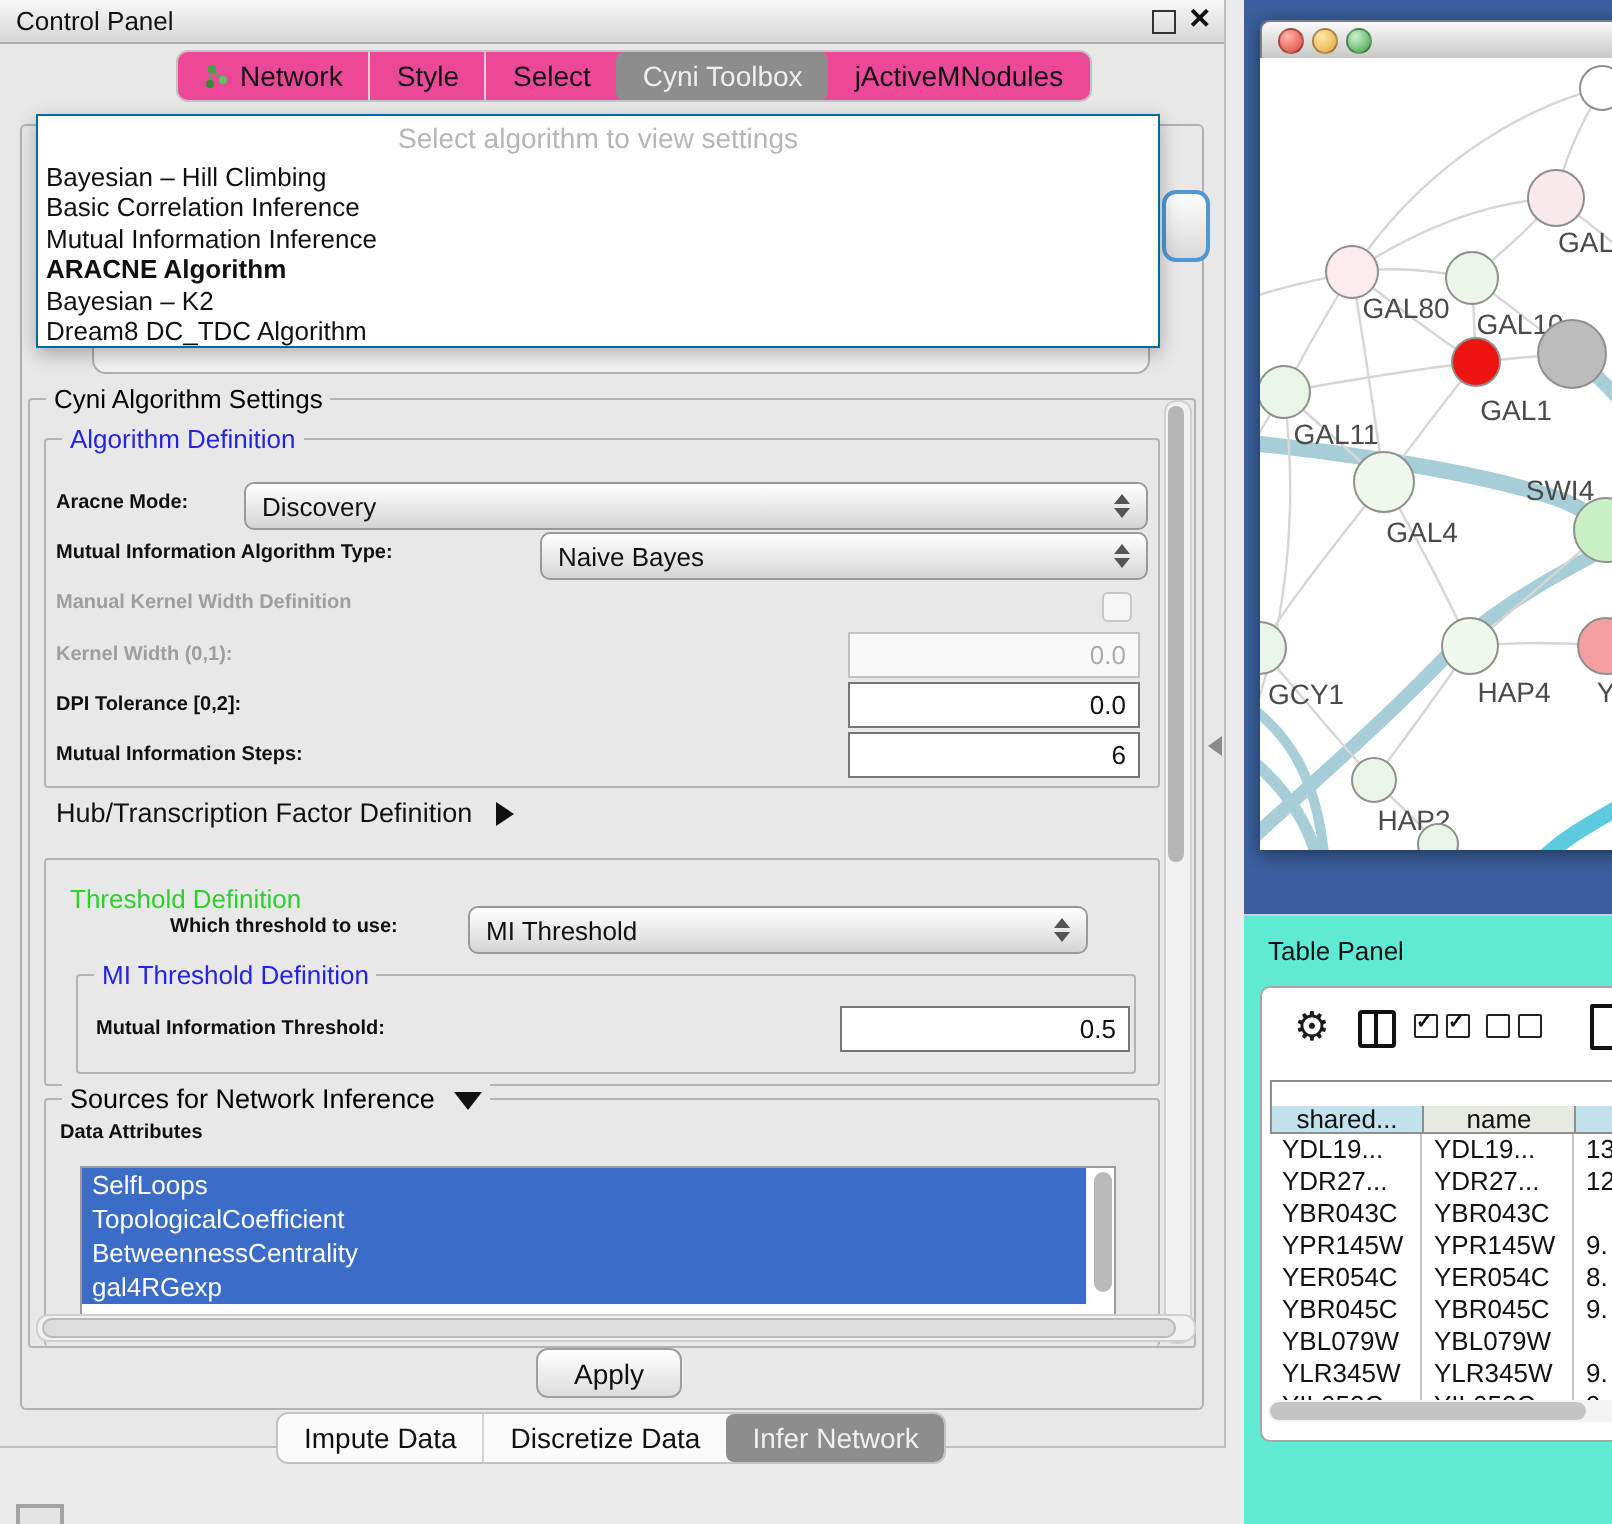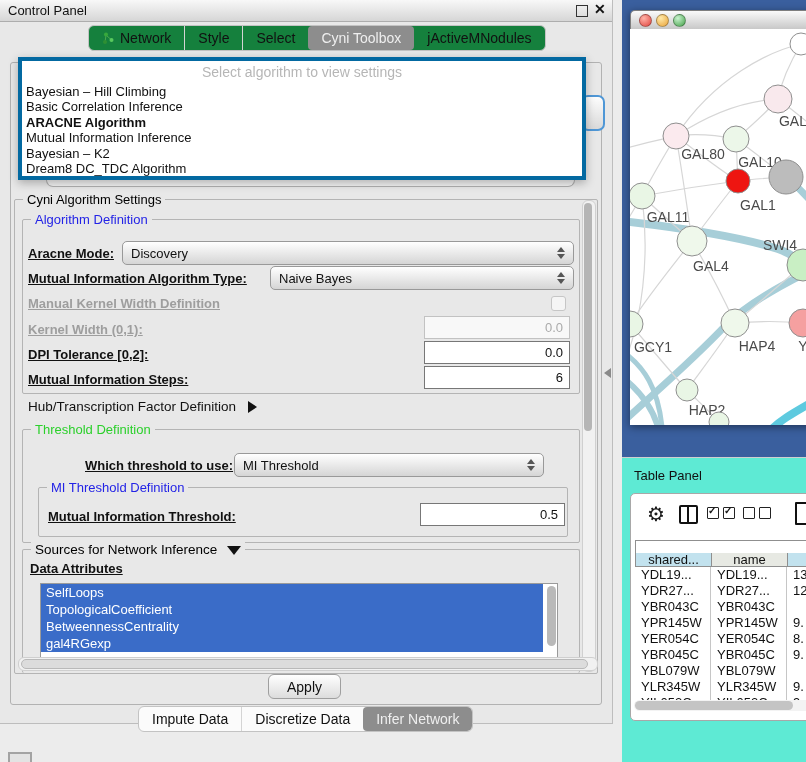--- a/index.html
+++ b/index.html
@@ -11,51 +11,51 @@
   
   .cp-win{left:0;top:10;width:612px;height:723px;background:#e8e8e8;
           border-right:1px solid #bdbdbd;border-bottom:1px solid #bdbdbd;}
   .cp-titlebar{left:0;top:0;width:612px;height:21px;
        background:linear-gradient(#f8f8f8,#d6d6d6);border-bottom:1px solid #adadad;}
   .cp-title{left:8px;top:3px;font-size:13px;color:#111;}
   .float-btn{left:576px;top:5px;width:10px;height:10px;border:1.5px solid #333;background:transparent;}
   .close-btn{left:594px;top:1px;font-size:14px;font-weight:bold;color:#111;}
 
   
-  .tabbar{left:88px;top:25px;height:24px;display:flex;background:#15803d;
+  .tabbar{left:88px;top:25px;height:24px;display:flex;background:#ec4899;
           border:1px solid #c3c3c3;border-radius:6px;overflow:hidden;align-items:stretch;}
   .tab{padding:0 13px;font-size:14px;color:#111;display:flex;align-items:center;gap:5px;white-space:nowrap;}
   .tab + .tab{border-left:1px solid #d4d4d4;}
   .tab.selected{background:#8d8d8d;color:#efefef;border-left:none;border-radius:4px;}
   .tab.selected + .tab{border-left:none;}
 
   
   .content-panel{left:10px;top:62px;width:590px;height:641px;border:1px solid #b2b2b2;
                  border-radius:3px;background:#e8e8e8;}
 
   
-  .popup{left:18px;top:57px;width:560px;height:115px;background:#ffffff;border:4px solid #0369a1;
+  .popup{left:18px;top:57px;width:560px;height:115px;background:#ffffff;border:1px solid #0369a1;
          box-shadow:0 3px 9px rgba(0,0,0,.28);z-index:50;}
   .popup-header{text-align:center;color:#b6b6b6;font-size:14px;padding-top:3px;height:20px;}
   .popup-item{font-size:13px;color:#111;line-height:15.4px;padding-left:4px;white-space:nowrap;}
   .popup-item.hl{font-weight:bold;}
 
   
   .hidden-combo-btn{left:581px;top:95px;width:20px;height:32px;border:2.5px solid #4f97d6;border-radius:7px;
         background:linear-gradient(#fdfdfd,#d9d9d9);z-index:5;}
   .hidden-combo-sliver{left:46px;top:170px;width:527px;height:16px;border:1px solid #b0b0b0;border-top:none;
         border-radius:0 0 7px 7px;background:#f3f3f3;z-index:4;}
 
   
   .group{border:1px solid #b4b4b4;border-radius:2px;}
   .legend{position:absolute;top:-8px;left:8px;background:#e8e8e8;padding:0 4px;font-size:13px;color:#000000;white-space:nowrap;}
   .legend.blue{color:#2323e6;}
-  .legend.green{color:#2bd02b;}
-
-  .lbl{font-size:13px;font-weight:bold;color:#111;white-space:nowrap;text-decoration:underline;}
+  .legend.green{color:#2bd02b;margin-top:20px;}
+
+  .lbl{font-size:10px;font-weight:bold;color:#111;white-space:nowrap;}
   .lbl.dis{color:#9e9e9e;}
 
   .combo{background:linear-gradient(#ffffff,#d5d5d5);border:1px solid #999;border-radius:5px;
          display:flex;align-items:center;padding:0 8px;font-size:13px;color:#111;}
   .spin{margin-left:auto;display:flex;flex-direction:column;gap:2px;align-items:center;}
   .spin i{display:block;width:0;height:0;border-left:4px solid transparent;border-right:4px solid transparent;}
   .spin .up{border-bottom:5px solid #555;}
   .spin .dn{border-top:5px solid #555;}
 
   .field{background:#fff;border:1px solid #777;text-align:right;font-size:13px;color:#111;
@@ -167,22 +167,22 @@
     <div class="abs content-panel"></div>
 
     <div class="abs hidden-combo-btn"></div>
     <div class="abs hidden-combo-sliver"></div>
 
     <div class="abs popup">
       <div class="popup-header">Select algorithm to view settings</div>
       <div id="popup-items">
           <div class="popup-item">Bayesian – Hill Climbing</div>
           <div class="popup-item">Basic Correlation Inference</div>
+          <div class="popup-item">Mutual Information Inference</div>
           <div class="popup-item hl">ARACNE Algorithm</div>
-          <div class="popup-item">Mutual Information Inference</div>
           <div class="popup-item">Bayesian – K2</div>
           <div class="popup-item">Dream8 DC_TDC Algorithm</div>
         </div>
     </div>
 
     <div class="abs group" style="left:14px;top:199px;width:582px;height:473px;">
       <span class="legend">Cyni Algorithm Settings</span>
     </div>
 
     <div class="abs group" style="left:22px;top:219px;width:556px;height:173px;">

